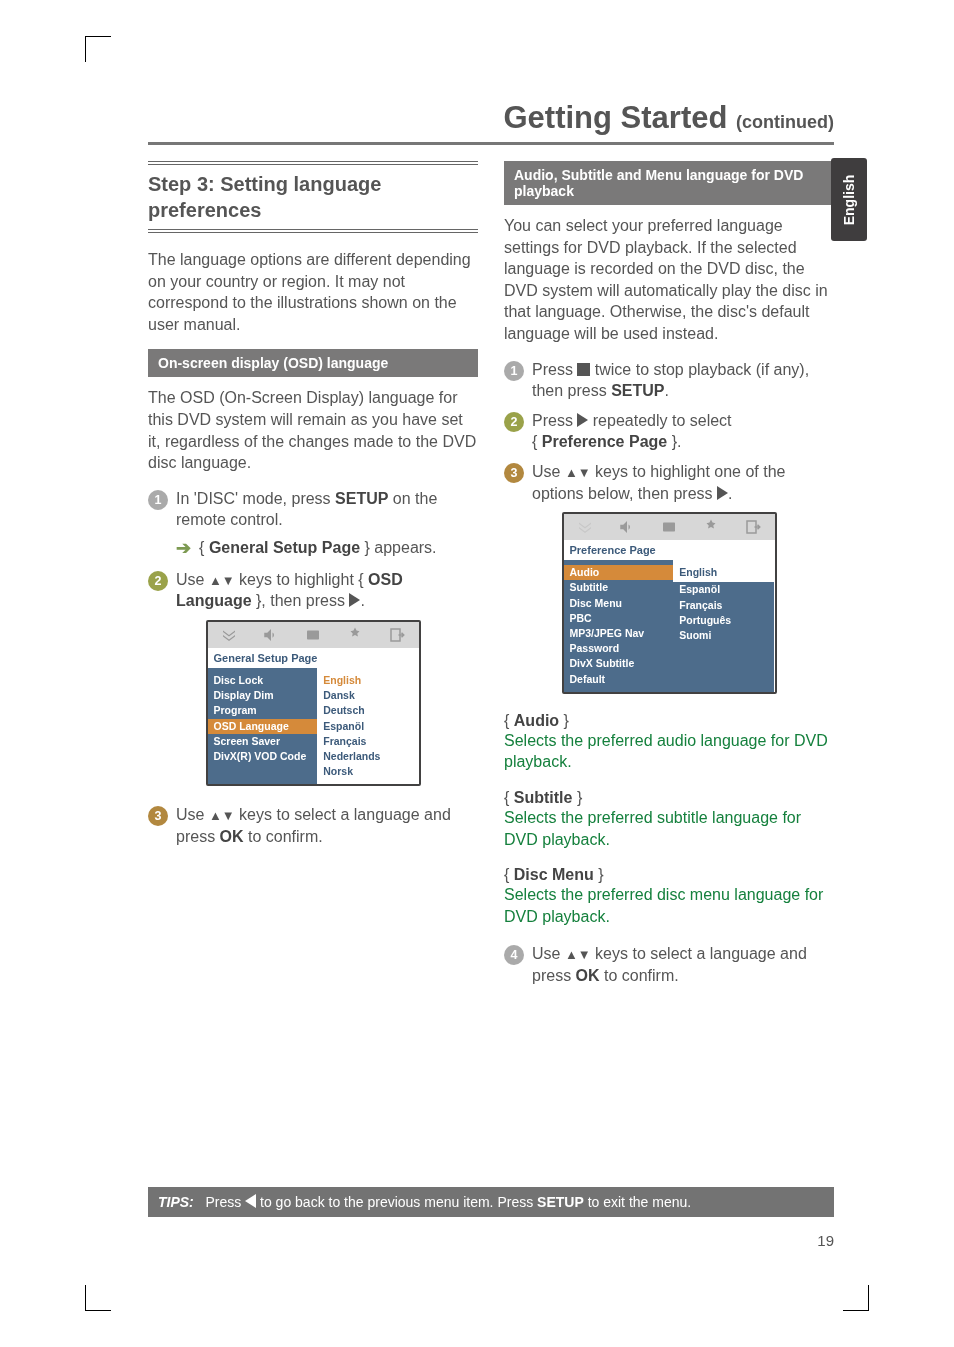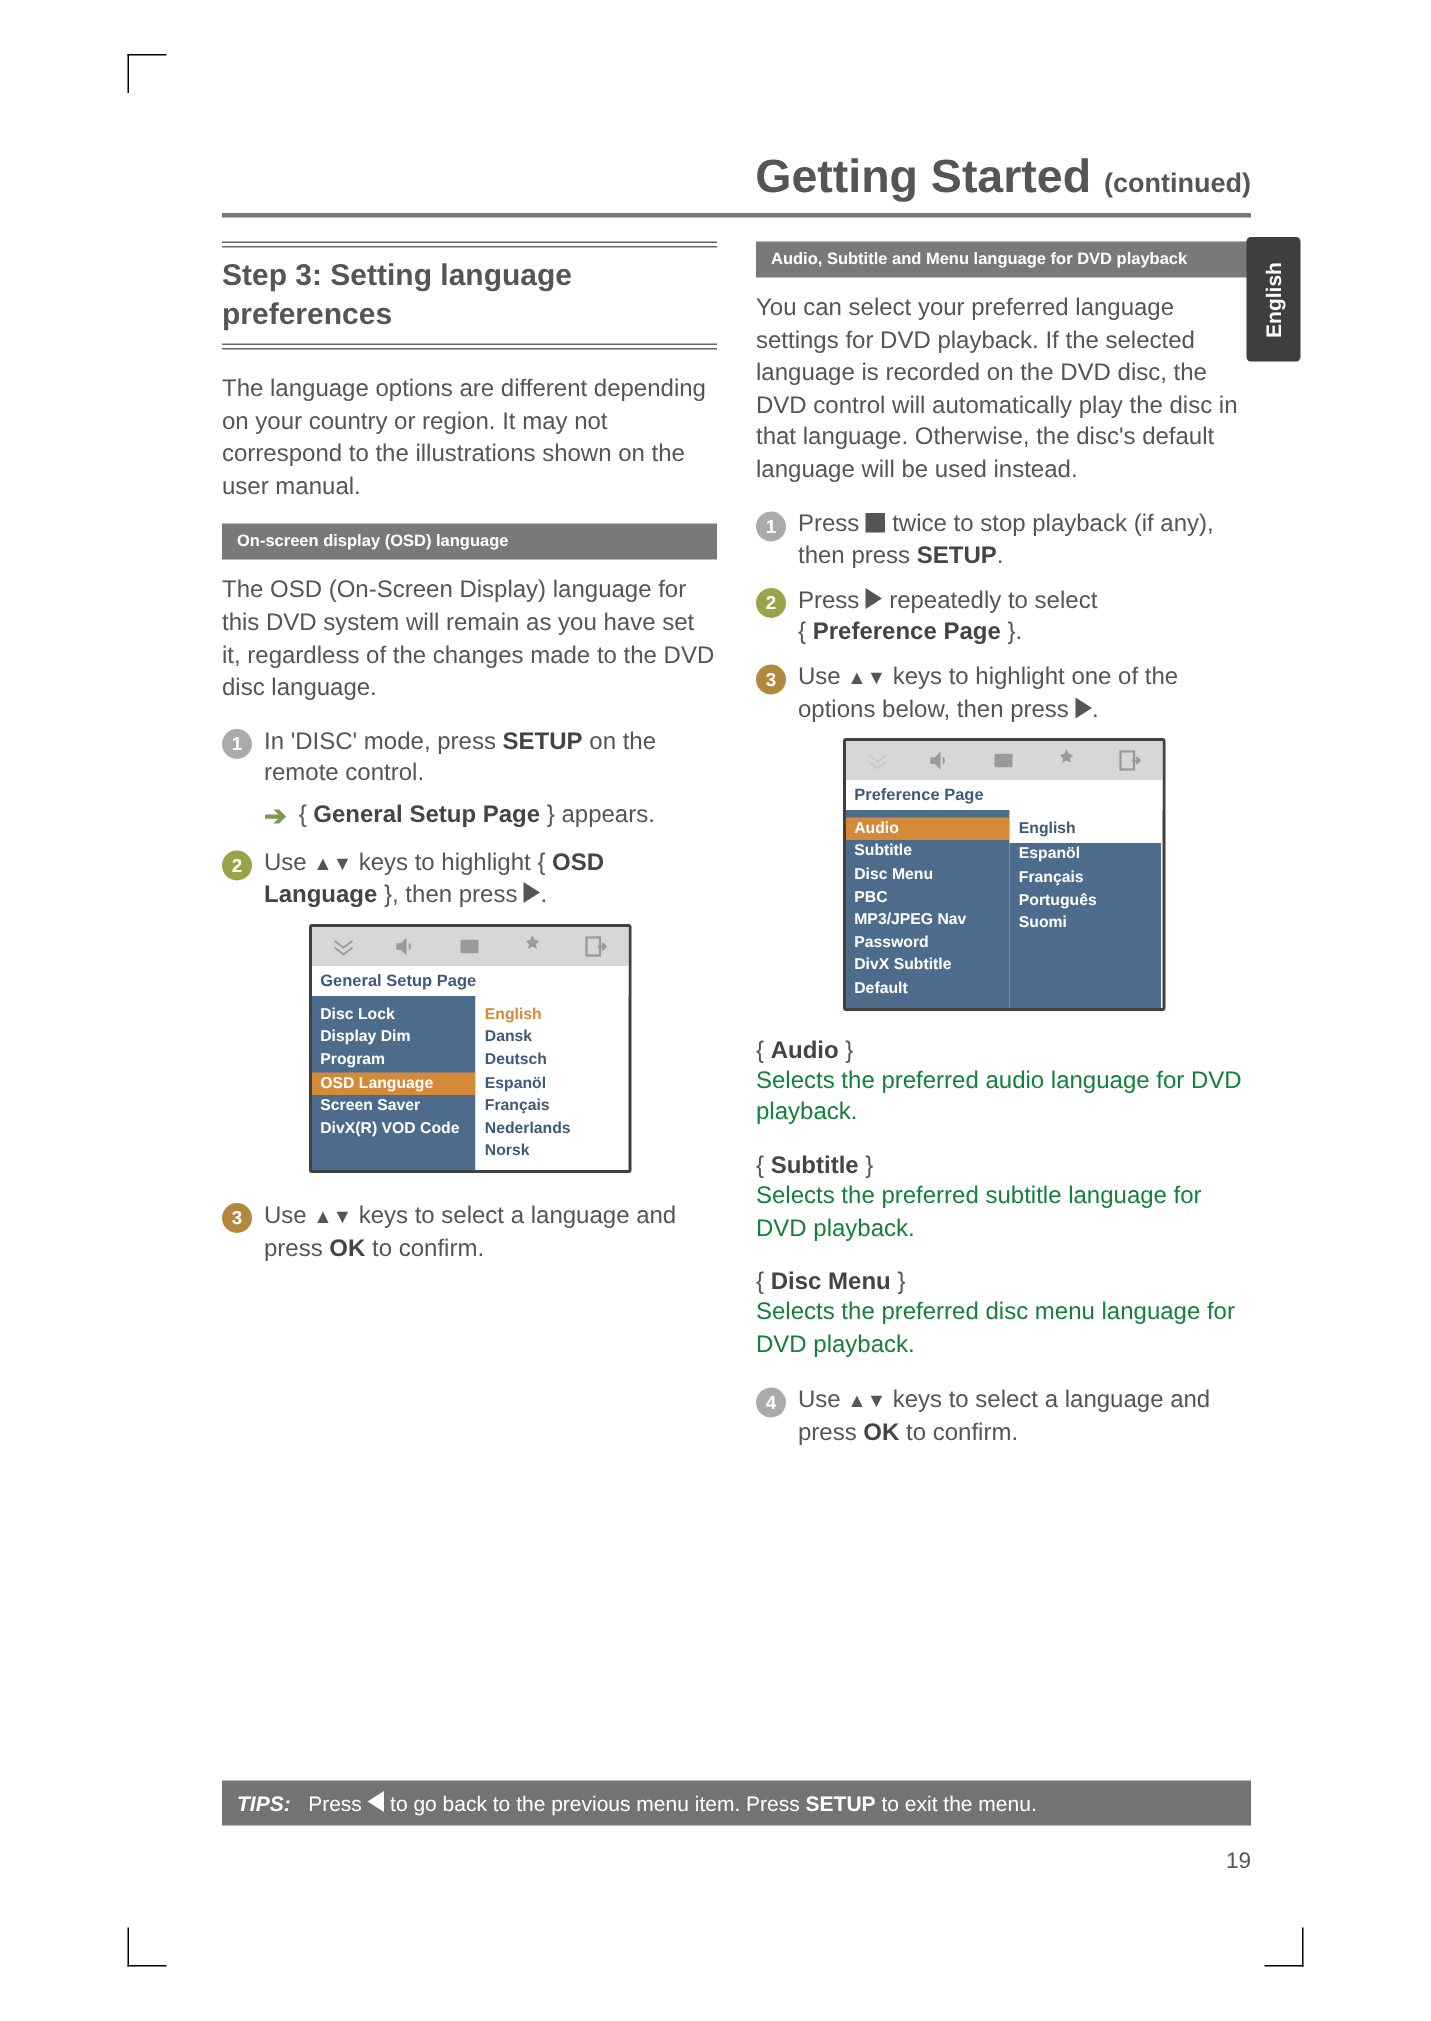--- a/index.html
+++ b/index.html
@@ -24,21 +24,21 @@
   .title-underline { height: 3px; background: #777; margin-top: 6px; margin-bottom: 10px; }
 
   .cols { display: flex; gap: 26px; }
   .col { flex: 1 1 0; min-width: 0; }
 
   .step-head-rules { border-top: 4px double #666; border-bottom: 4px double #666; padding: 6px 0; margin-top: 6px; margin-bottom: 16px; }
   h2.step { font-size: 20px; font-weight: bold; color: #555; line-height: 1.3; }
 
   p.body { font-size: 16px; line-height: 1.35; margin-bottom: 14px; color: #555; }
 
-  .sub-head { background: #7a7979; color: #fff; font-weight: bold; font-size: 11px; padding: 6px 10px; margin-bottom: 10px; }
+  .sub-head { background: #7a7979; color: #fff; font-weight: bold; font-size: 14px; padding: 6px 10px; margin-bottom: 10px; }
 
   .num-step { display: flex; gap: 8px; margin-bottom: 8px; }
   .num-badge {
     flex: 0 0 auto; width: 20px; height: 20px; border-radius: 50%;
     display: flex; align-items: center; justify-content: center;
     font-size: 12.5px; font-weight: bold; color: #fff; margin-top: 2px;
   }
   .b1 { background: #aaa; }
   .b2 { background: #9aa24a; }
   .b3 { background: #b2883f; }
@@ -187,21 +187,21 @@
           <div class="num-badge b3">3</div>
           <div class="num-text">
             <span>Use </span><span class="tri">▲▼</span><span> keys to select a language and press </span><b>OK</b><span> to confirm.</span>
           </div>
         </div>
       </div>
 
       <div class="col">
         <div class="sub-head" style="margin-top:6px;">Audio, Subtitle and Menu language for DVD playback</div>
 
-        <p class="body">You can select your preferred language settings for DVD playback.  If the selected language is recorded on the DVD disc, the DVD control will automatically play the disc in that language.  Otherwise, the disc's default language will be used instead.</p>
+        <p class="body">You can select your preferred language settings for DVD playback.  If the selected language is recorded on the DVD disc, the DVD system will automatically play the disc in that language.  Otherwise, the disc's default language will be used instead.</p>
 
         <div class="num-step">
           <div class="num-badge b1">1</div>
           <div class="num-text">
             <span>Press  </span><span class="sq"></span><span>  twice to stop playback (if any), then press </span><b>SETUP</b><span>.</span>
           </div>
         </div>
 
         <div class="num-step">
           <div class="num-badge b2">2</div>

